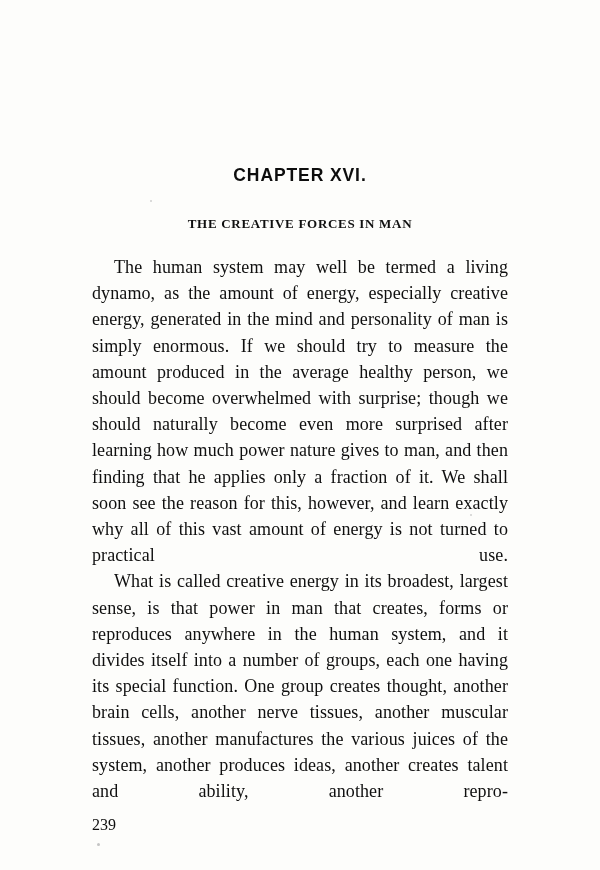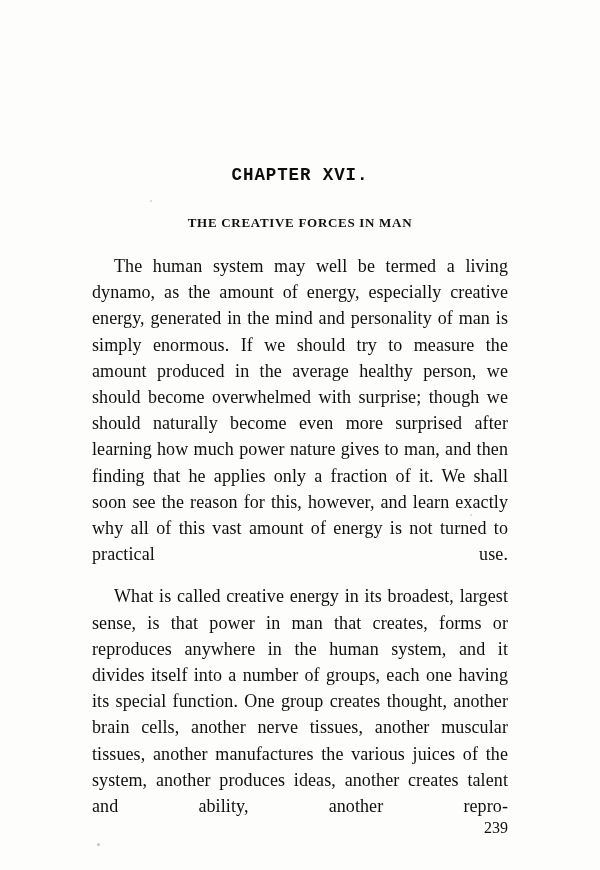--- a/index.html
+++ b/index.html
@@ -23,21 +23,21 @@
   .page-inner {
     position: absolute;
     left: 92px;
     top: 0;
     width: 416px;
     height: 870px;
   }
   .chapter-title {
     margin-top: 165px;
     text-align: center;
-    font-family: Liberation Mono, monospace;
+    font-family: Liberation Sans, sans-serif;
     font-weight: bold;
     font-size: 17.5px;
     letter-spacing: 0.9px;
     color: #0d0d0d;
   }
   .chapter-subtitle {
     margin-top: 30px;
     text-align: center;
     font-family: "Liberation Serif", serif;
     font-weight: bold;
@@ -52,28 +52,29 @@
     margin: 0;
     font-family: "Liberation Serif", serif;
     font-size: 18px;
     line-height: 26.2px;
     text-align: justify;
     text-align-last: justify;
     color: #0f0f0f;
     letter-spacing: 0.1px;
   }
   .body-text p + p {
-    margin-top: 16px;
+    margin-top: 0;
   }
   .indent {
     display: inline-block;
     width: 22px;
   }
   .page-number {
-    text-align: right;
+    margin-top: 12px;
+    text-align: left;
     font-family: "Liberation Serif", serif;
     font-size: 16px;
     color: #0f0f0f;
   }
   .speck {
     position: absolute;
     background: #cfcfcf;
     border-radius: 50%;
   }
   .speck.s1 { left: 150px; top: 200px; width: 2px; height: 2px; }

